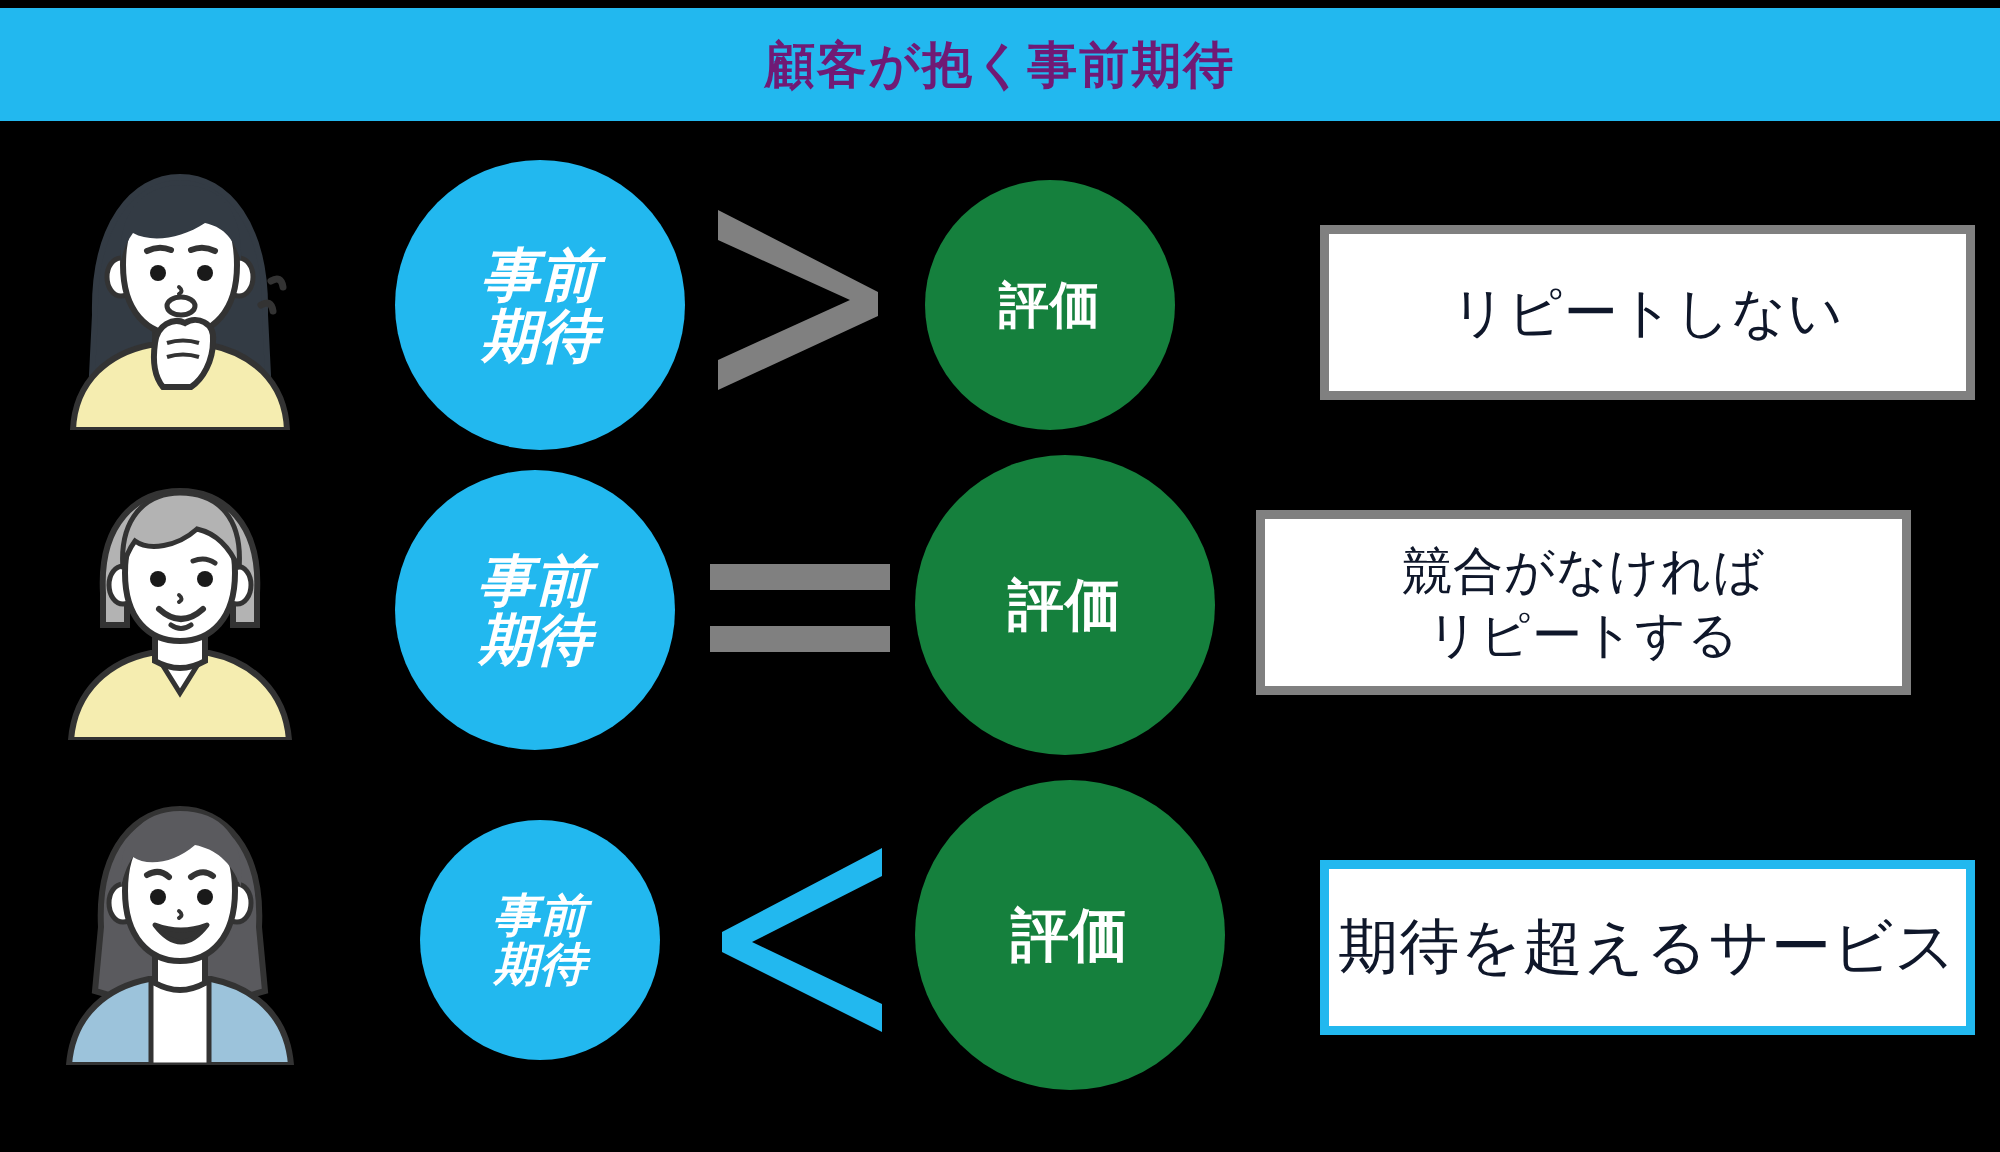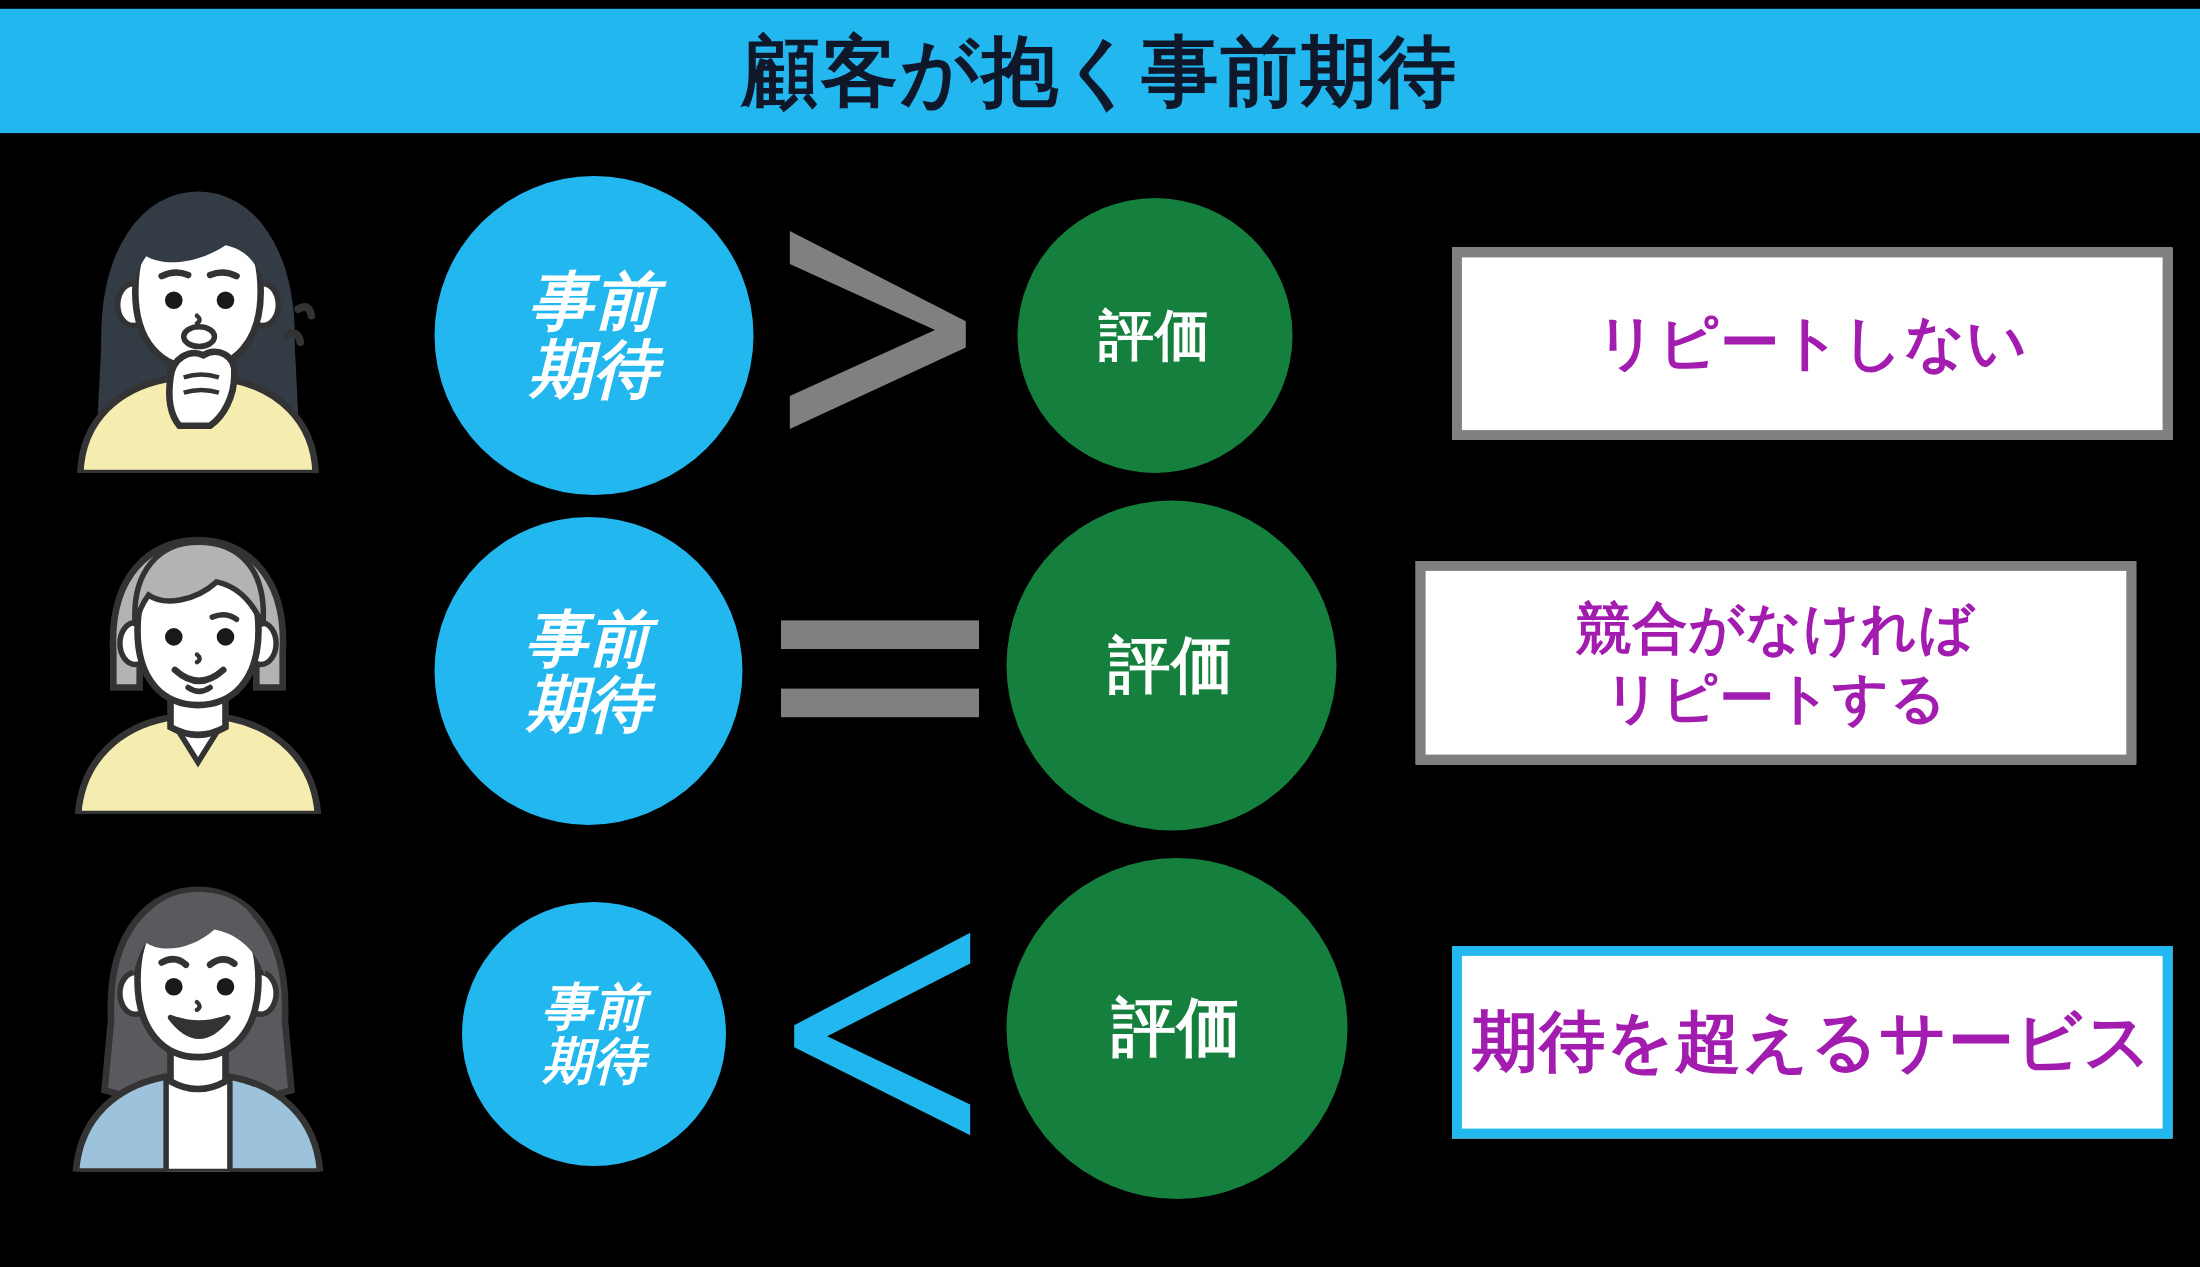--- a/index.html
+++ b/index.html
@@ -17,26 +17,27 @@
 
   
   .header-bar {
     position: absolute;
     left: 0; top: 8px;
     width: 2000px; height: 113px;
     background: #22B8EF;
     display: flex; align-items: center; justify-content: center;
   }
   .header-title {
-    color: #0f172a;
-    font-size: 70px;
+    color: #701a75;
+    font-size: 50px;
     font-weight: bold;
     letter-spacing: 2px;
     line-height: 1;
     white-space: nowrap;
+    font-family: Liberation Serif, serif;
   }
 
   
   .row {
     position: absolute;
     left: 0;
     width: 2000px;
     display: block;
   }
   #row-0 { top: 140px; height: 300px; }
@@ -101,33 +102,33 @@
   
   .result-box {
     position: absolute;
     background: #FFFFFF;
     display: flex;
     align-items: center;
     justify-content: center;
     text-align: center;
   }
   .result-text {
-    color: #a21caf;
-    font-weight: bold;
+    color: #0f172a;
+    font-weight: normal;
     line-height: 1.28;
     letter-spacing: 1px;
     white-space: pre-line;
   }
   #row-0 .result-box {
     left: 1320px; top: 85px; width: 655px; height: 175px;
     border: 9px solid #808080;
   }
   #row-0 .result-text { font-size: 54px; }
   #row-1 .result-box {
-    left: 1287px; top: 55px; width: 655px; height: 185px;
+    left: 1256px; top: 55px; width: 655px; height: 185px;
     border: 9px solid #808080;
   }
   #row-1 .result-text { font-size: 50px; }
   #row-2 .result-box {
     left: 1320px; top: 85px; width: 655px; height: 175px;
     border: 9px solid #22B8EF;
   }
   #row-2 .result-text { font-size: 60px; }
 </style>
 </head>

